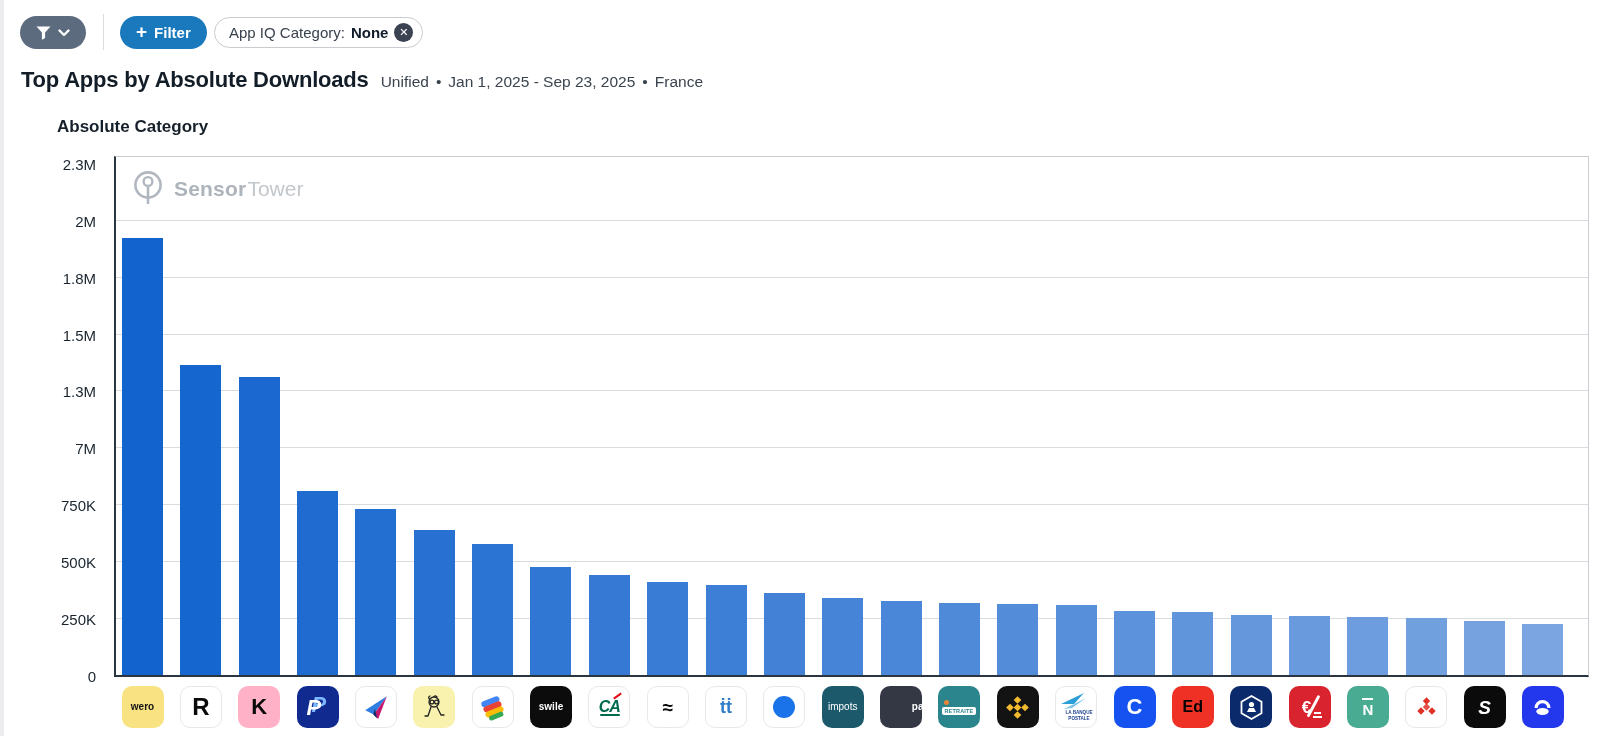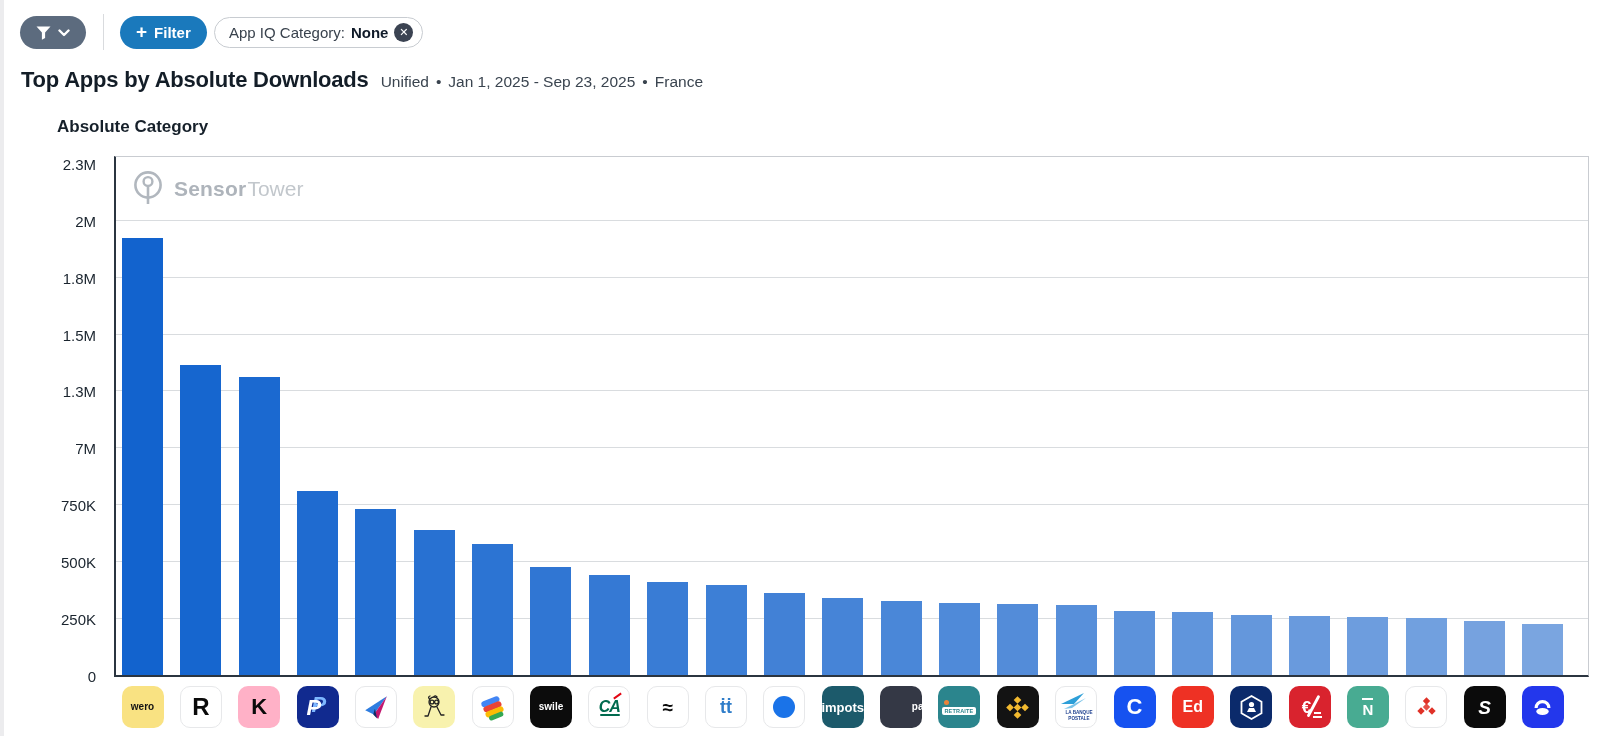--- a/index.html
+++ b/index.html
@@ -211,21 +211,21 @@
       <div class="app-icon bordered" style="left: 646.6px; background: rgb(255, 255, 255);">
         <span class="icon-text" style="color:#0a0a0a;font-size:19px;font-weight:800;">≈</span>
       </div>
       <div class="app-icon bordered" style="left: 705px; background: rgb(255, 255, 255);">
         <span class="icon-text" style="color:#2f7dc9;font-size:18px;font-weight:800;">ṫṫ</span>
       </div>
       <div class="app-icon bordered" style="left: 763.4px; background: rgb(255, 255, 255);">
         <span style="width:22px;height:22px;border-radius:50%;background:#1a73e8;"></span>
       </div>
       <div class="app-icon" style="left: 821.7px; background: rgb(28, 90, 107);">
-        <span class="icon-text" style="color:#ffffff;font-size:13px;font-weight:700;">impots</span>
+        <span class="icon-text" style="color:#ffffff;font-size:10px;font-weight:400;">impots</span>
       </div>
       <div class="app-icon" style="left: 880.1px; background: rgb(52, 56, 69);">
         <span class="icon-text" style="color:#ffffff;font-size:10px;font-weight:700;padding-left:47px;">pay⊕</span>
       </div>
       <div class="app-icon" style="left: 938.4px; background: rgb(43, 133, 141);">
         <span style="display:flex;flex-direction:column;align-items:flex-start;gap:2px;width:34px;">
       <span style="width:5px;height:5px;border-radius:50%;background:#e8833a;margin-left:2px;"></span>
       <span style="background:#ffffff;border-radius:2px;padding:1px 2px;font-size:5.5px;font-weight:800;color:#2b858d;letter-spacing:0.2px;">RETRAITE</span>
         </span>
       </div>
@@ -243,21 +243,21 @@
       <polygon points="3,14 26,3 16,14" fill="#2d9fd8"></polygon>
       <polygon points="6,19 28,8 14,18" fill="#7cc4e8"></polygon>
       <text x="21" y="24" font-size="4.6" font-weight="700" fill="#1d3f8f" text-anchor="middle">LA BANQUE</text>
       <text x="21" y="30" font-size="4.6" font-weight="700" fill="#1d3f8f" text-anchor="middle">POSTALE</text>
         </svg>
       </div>
       <div class="app-icon" style="left: 1113.5px; background: rgb(22, 82, 240);">
         <span class="icon-text" style="color:#ffffff;font-size:22px;font-weight:800;">C</span>
       </div>
       <div class="app-icon" style="left: 1171.8px; background: rgb(238, 49, 36);">
-        <span class="icon-text" style="color:#ffffff;font-size:16px;font-weight:800;">Ed</span>
+        <span class="icon-text" style="color:#000000;font-size:16px;font-weight:800;">Ed</span>
       </div>
       <div class="app-icon" style="left: 1230.2px; background: rgb(11, 42, 107);">
         <svg width="27" height="27" viewBox="0 0 27 27">
       <polygon points="13.5,2 23.5,7.8 23.5,19.2 13.5,25 3.5,19.2 3.5,7.8" fill="none" stroke="#ffffff" stroke-width="1.8"></polygon>
       <circle cx="13.5" cy="10.5" r="2.6" fill="#ffffff"></circle>
       <path d="M9,18 l2,-4 h5 l2,4 z" fill="#ffffff"></path>
         </svg>
       </div>
       <div class="app-icon" style="left: 1288.5px; background: rgb(217, 35, 46);">
         <span style="position:relative;width:42px;height:42px;display:flex;align-items:center;justify-content:center;">

